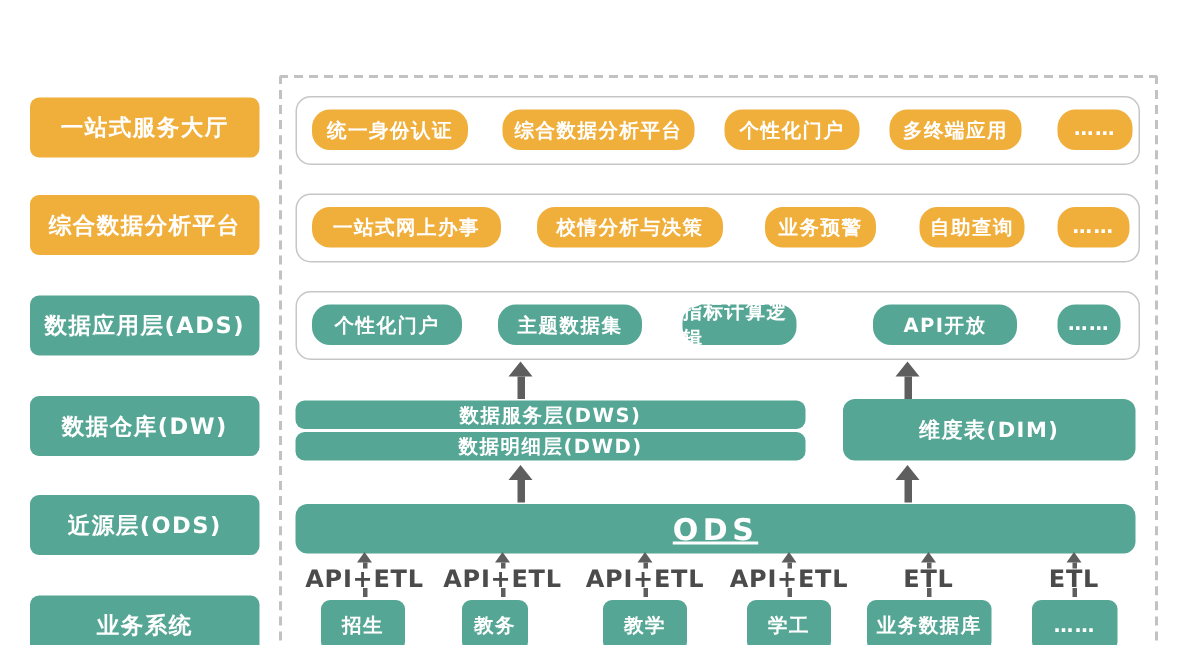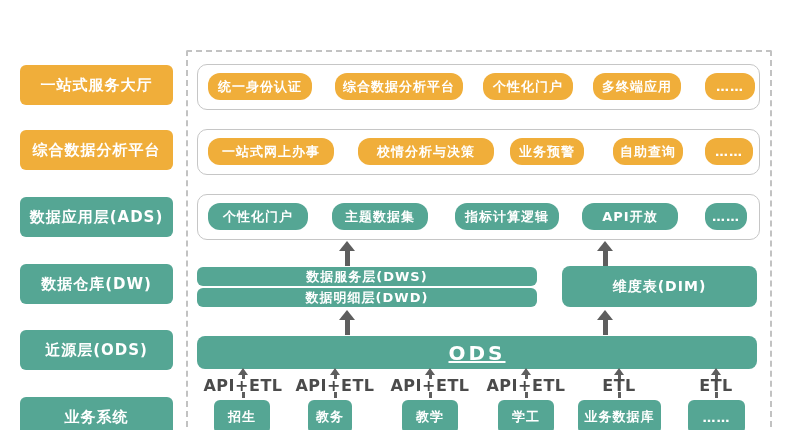--- a/index.html
+++ b/index.html
@@ -79,29 +79,29 @@
 
   <div class="gbox" style="top:32px"></div>
   <div class="pill y" style="left:208px;top:41px;width:104px">统一身份认证</div>
   <div class="pill y" style="left:335px;top:41px;width:128px">综合数据分析平台</div>
   <div class="pill y" style="left:483px;top:41px;width:90px">个性化门户</div>
   <div class="pill y" style="left:593px;top:41px;width:88px">多终端应用</div>
   <div class="pill y" style="left:705px;top:41px;width:50px">……</div>
 
   <div class="gbox" style="top:97px"></div>
   <div class="pill y" style="left:208px;top:106px;width:126px">一站式网上办事</div>
-  <div class="pill y" style="left:358px;top:106px;width:136px">校情分析与决策</div>
+  <div class="pill y" style="left:358px;top:106px;width:124px">校情分析与决策</div>
   <div class="pill y" style="left:510px;top:106px;width:74px">业务预警</div>
   <div class="pill y" style="left:613px;top:106px;width:70px">自助查询</div>
   <div class="pill y" style="left:705px;top:106px;width:48px">……</div>
 
   <div class="gbox" style="top:162px"></div>
   <div class="pill t" style="left:208px;top:171px;width:100px">个性化门户</div>
   <div class="pill t" style="left:332px;top:171px;width:96px">主题数据集</div>
-  <div class="pill t" style="left:455px;top:171px;width:104px">指标计算逻辑</div>
+  <div class="pill t" style="left:455px;top:171px;width:76px">指标计算逻辑</div>
   <div class="pill t" style="left:582px;top:171px;width:96px">API开放</div>
   <div class="pill t" style="left:705px;top:171px;width:42px">……</div>
 
   <div class="arr" style="left:339px;top:209px">
       <div class="head"></div>
       <div class="shaft"></div>
     </div>
   <div class="arr" style="left:597px;top:209px">
       <div class="head"></div>
       <div class="shaft"></div>

